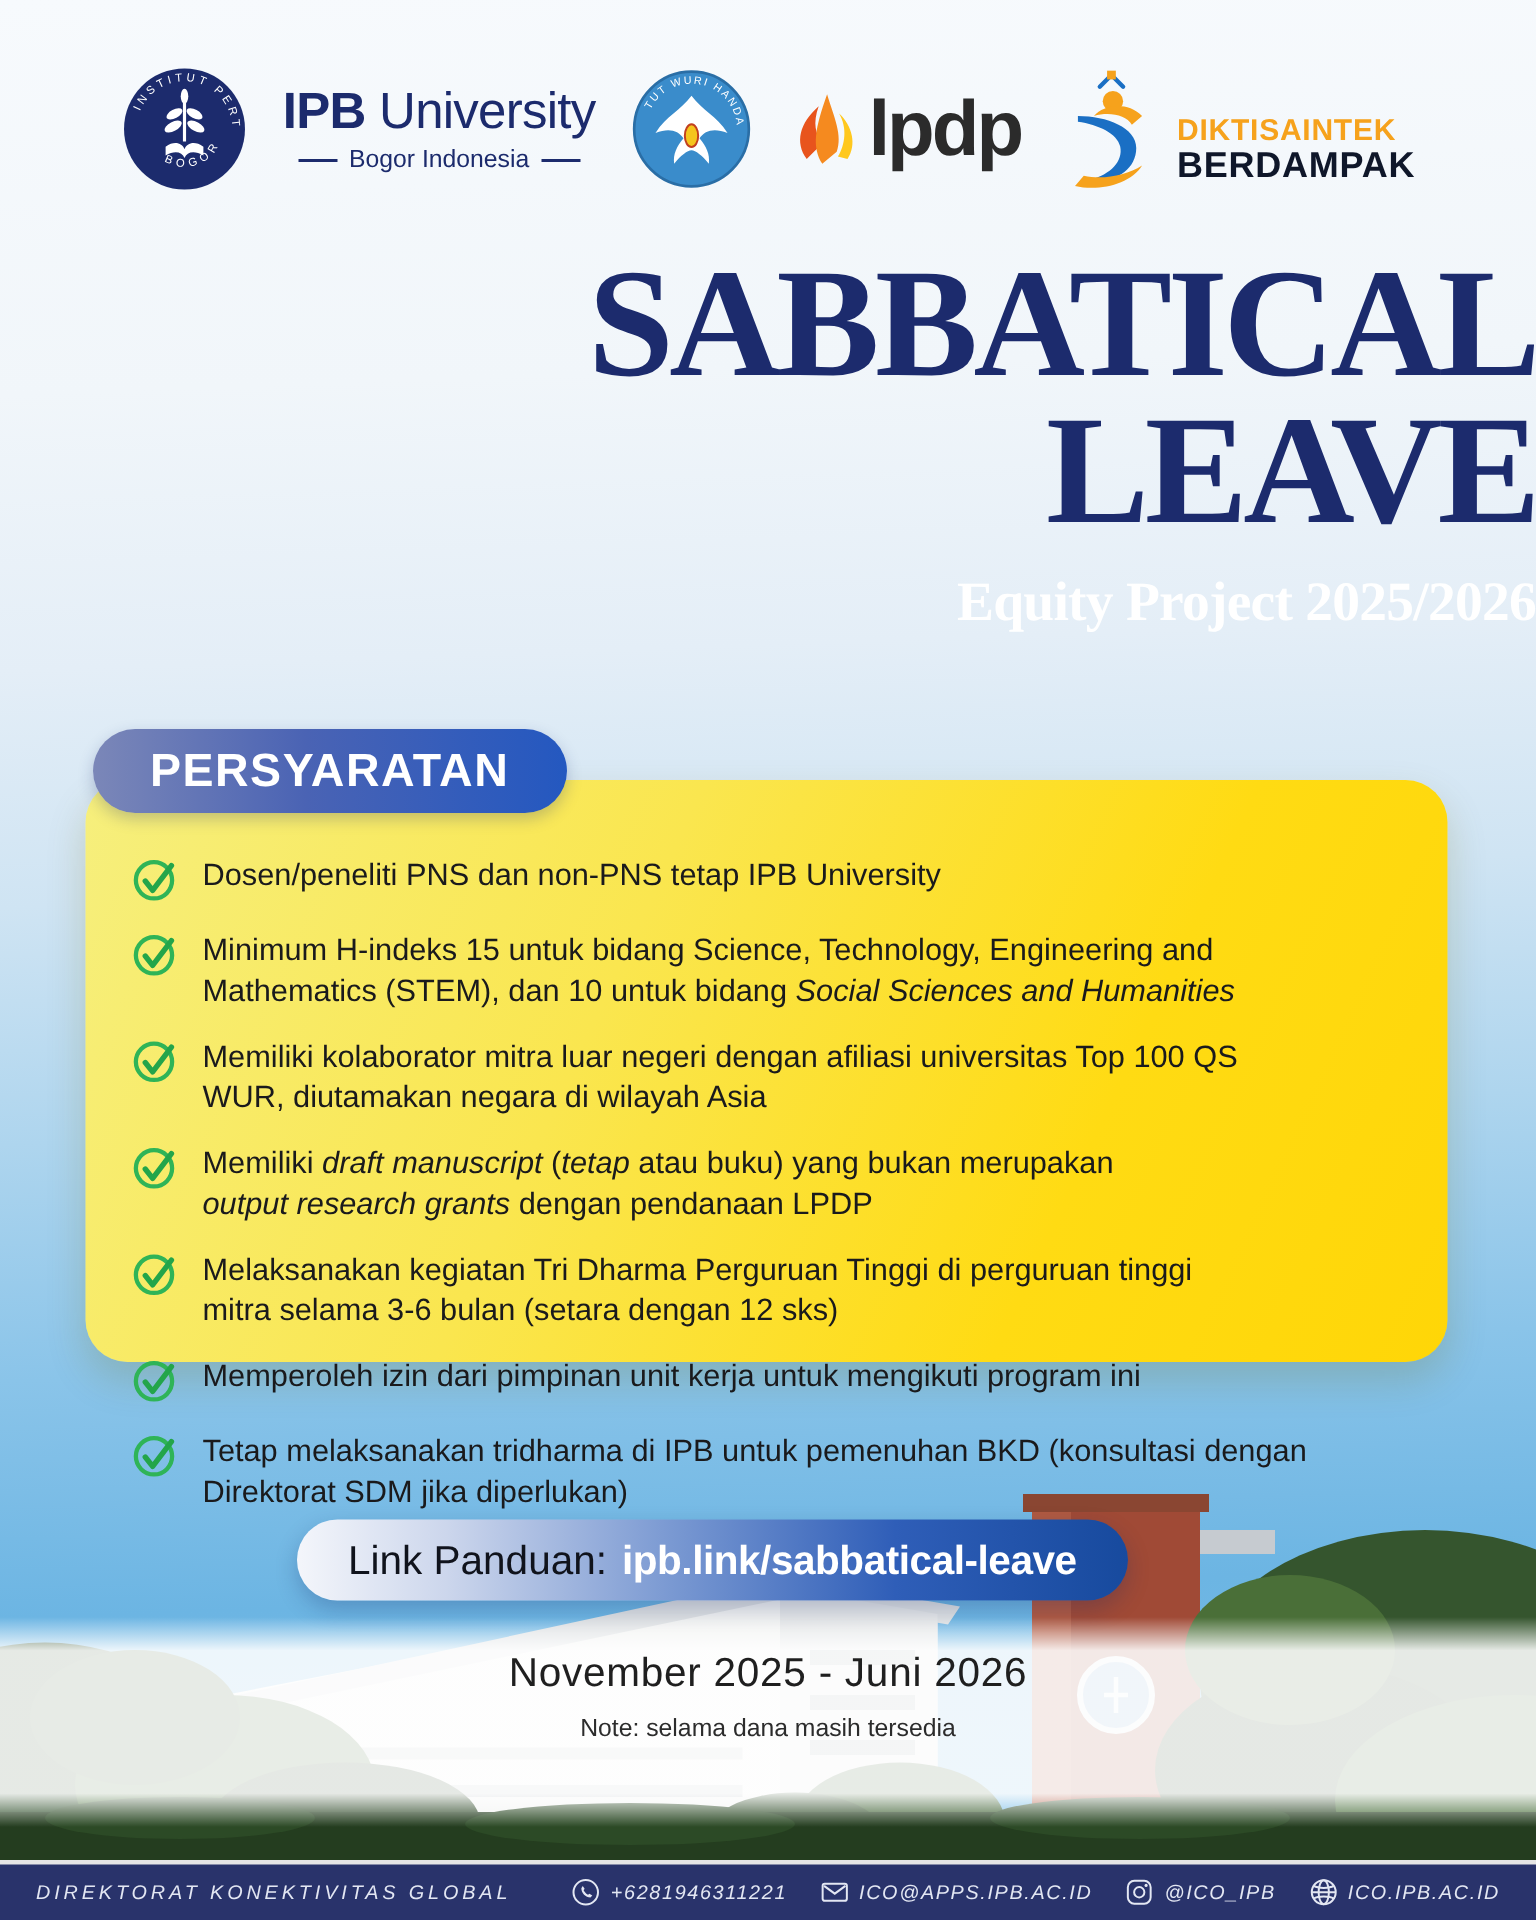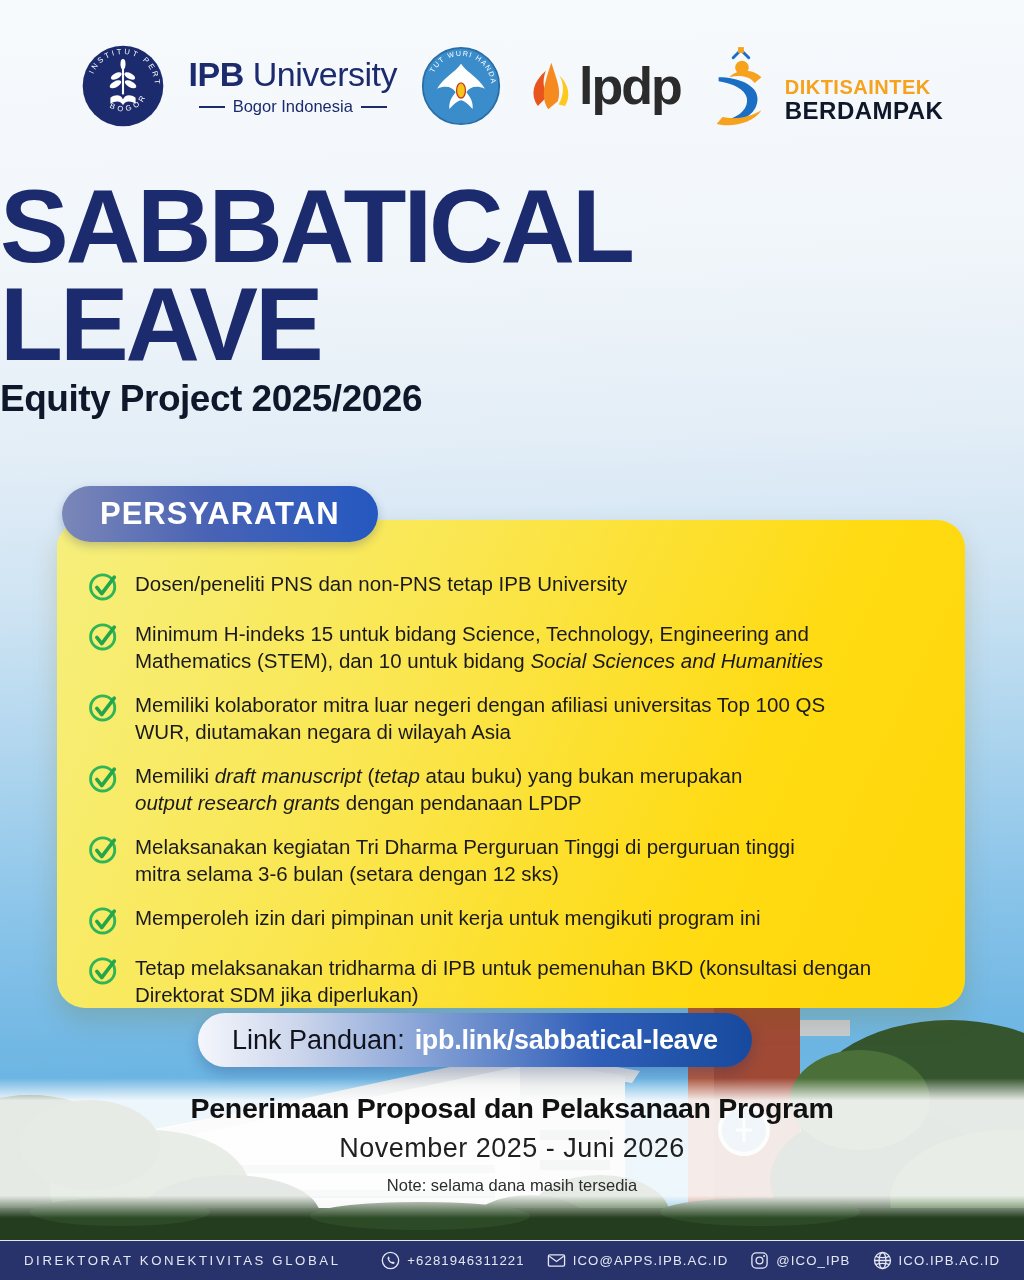--- a/index.html
+++ b/index.html
@@ -24,33 +24,33 @@
   .ipb-name .rest{font-weight:500;}
   .ipb-sub{display:flex;align-items:center;gap:8px;margin-top:7px;font-size:16.5px;color:#1c2b6d;font-weight:500;}
   .ipb-sub .dash{width:26px;height:2px;background:#1c2b6d;}
   .lpdp-group{display:flex;align-items:center;gap:6px;}
   .lpdp-word{font-size:52px;font-weight:700;color:#2b2b2b;letter-spacing:-2px;line-height:1;}
   .dikti-group{display:flex;align-items:center;gap:10px;}
   .dikti-text{display:flex;flex-direction:column;line-height:1.08;font-weight:700;letter-spacing:0.5px;}
   .dikti-l1{font-size:20px;color:#f6a21c;margin-top:29px;}
   .dikti-l2{font-size:24px;color:#0f172a;}
   
-  .hero{position:absolute;top:178px;left:0;width:100%;text-align:left;}
+  .hero{position:absolute;top:168px;left:0;width:100%;text-align:right;font-family:Liberation Serif, serif;}
   .hero h1{margin:0;font-size:103px;line-height:0.95;font-weight:700;letter-spacing:-3px;color:#1c2b6d;}
-  .hero .subtitle{margin-top:4px;font-size:37px;font-weight:700;color:#0f172a;letter-spacing:-0.5px;}
+  .hero .subtitle{margin-top:16px;font-size:37px;font-weight:700;color:#ffffff;letter-spacing:-0.5px;}
   
   .badge{
     position:absolute;left:62px;top:486px;z-index:3;
     padding:10px 38px;border-radius:40px;
     background:linear-gradient(90deg,#7b87b8 0%,#4a63b4 45%,#2458c0 100%);
     color:#ffffff;font-size:31px;font-weight:700;letter-spacing:1px;
     box-shadow:0 4px 10px rgba(30,50,120,0.25);
   }
   .card{
-    position:absolute;left:57px;top:520px;width:908px;height:488px;z-index:2;
+    position:absolute;left:57px;top:520px;width:908px;height:388px;z-index:2;
     border-radius:28px;
     background:linear-gradient(115deg,#f6ef7d 0%,#fae64f 38%,#ffdb13 72%,#ffd607 100%);
     box-shadow:0 12px 26px rgba(110,100,0,0.20);
     box-sizing:border-box;padding:48px 26px 0 30px;
     display:flex;flex-direction:column;gap:15px;
   }
   .req-item{display:flex;align-items:flex-start;gap:14px;}
   .check-icon{width:34px;height:34px;flex:0 0 34px;margin-top:1px;}
   .check-icon .ring{fill:none;stroke:#2fb457;stroke-width:3.2;}
   .check-icon .tick{fill:none;stroke:#23a54a;stroke-width:4;stroke-linecap:round;stroke-linejoin:round;}
@@ -77,23 +77,23 @@
     position:absolute;left:0;top:1078px;width:100%;height:140px;z-index:3;
     background:linear-gradient(180deg,rgba(255,255,255,0) 0%,rgba(255,255,255,0.88) 16%,rgba(255,255,255,0.88) 84%,rgba(255,255,255,0) 100%);
   }
   .schedule{position:absolute;left:0;top:1092px;width:100%;text-align:center;z-index:4;}
   .schedule h2{margin:0;font-size:28.5px;font-weight:700;color:#111;letter-spacing:-0.3px;}
   .schedule .period{margin-top:8px;font-size:27px;color:#1f1f1f;letter-spacing:0.5px;}
   .schedule .note{margin-top:12px;font-size:16.5px;color:#2c2c2c;}
   
   .footer{
     position:absolute;left:0;bottom:0;width:100%;height:40px;z-index:5;
-    box-sizing:border-box;border-top:1px solid #e5e5e5;background:#29336b;
+    box-sizing:border-box;border-top:3px solid #e5e5e5;background:#29336b;
     display:flex;align-items:center;justify-content:space-between;padding:0 24px;
-    color:#e3e7f3;font-size:13.2px;
+    color:#e3e7f3;font-size:13.2px;font-style:italic;
   }
   .footer .org{letter-spacing:2.6px;font-weight:400;}
   .contacts{display:flex;align-items:flex-end;gap:22px;}
   .contact{display:flex;align-items:center;gap:7px;letter-spacing:1.1px;cursor:pointer;}
   .f-icon{width:19px;height:19px;display:block;}
   .f-icon *{stroke:#e3e7f3;fill:none;stroke-width:1.4;}
   .f-icon .fill{fill:#e3e7f3;stroke:none;}
 </style>
 </head>
 <body>
@@ -277,21 +277,20 @@
     </div>
   </div>
 
   <div class="link-pill">
     <span class="label">Link Panduan:</span>
     <span class="url">ipb.link/sabbatical-leave</span>
   </div>
 
   <div class="band"></div>
   <div class="schedule">
-    <h2>Penerimaan Proposal dan Pelaksanaan Program</h2>
     <div class="period">November 2025 - Juni 2026</div>
     <div class="note">Note: selama dana masih tersedia</div>
   </div>
 
   <div class="footer">
     <span class="org">DIREKTORAT KONEKTIVITAS GLOBAL</span>
     <div class="contacts">
       <span class="contact">
         <svg class="f-icon" viewBox="0 0 20 20">
           <circle cx="10" cy="10" r="8.6"></circle>

